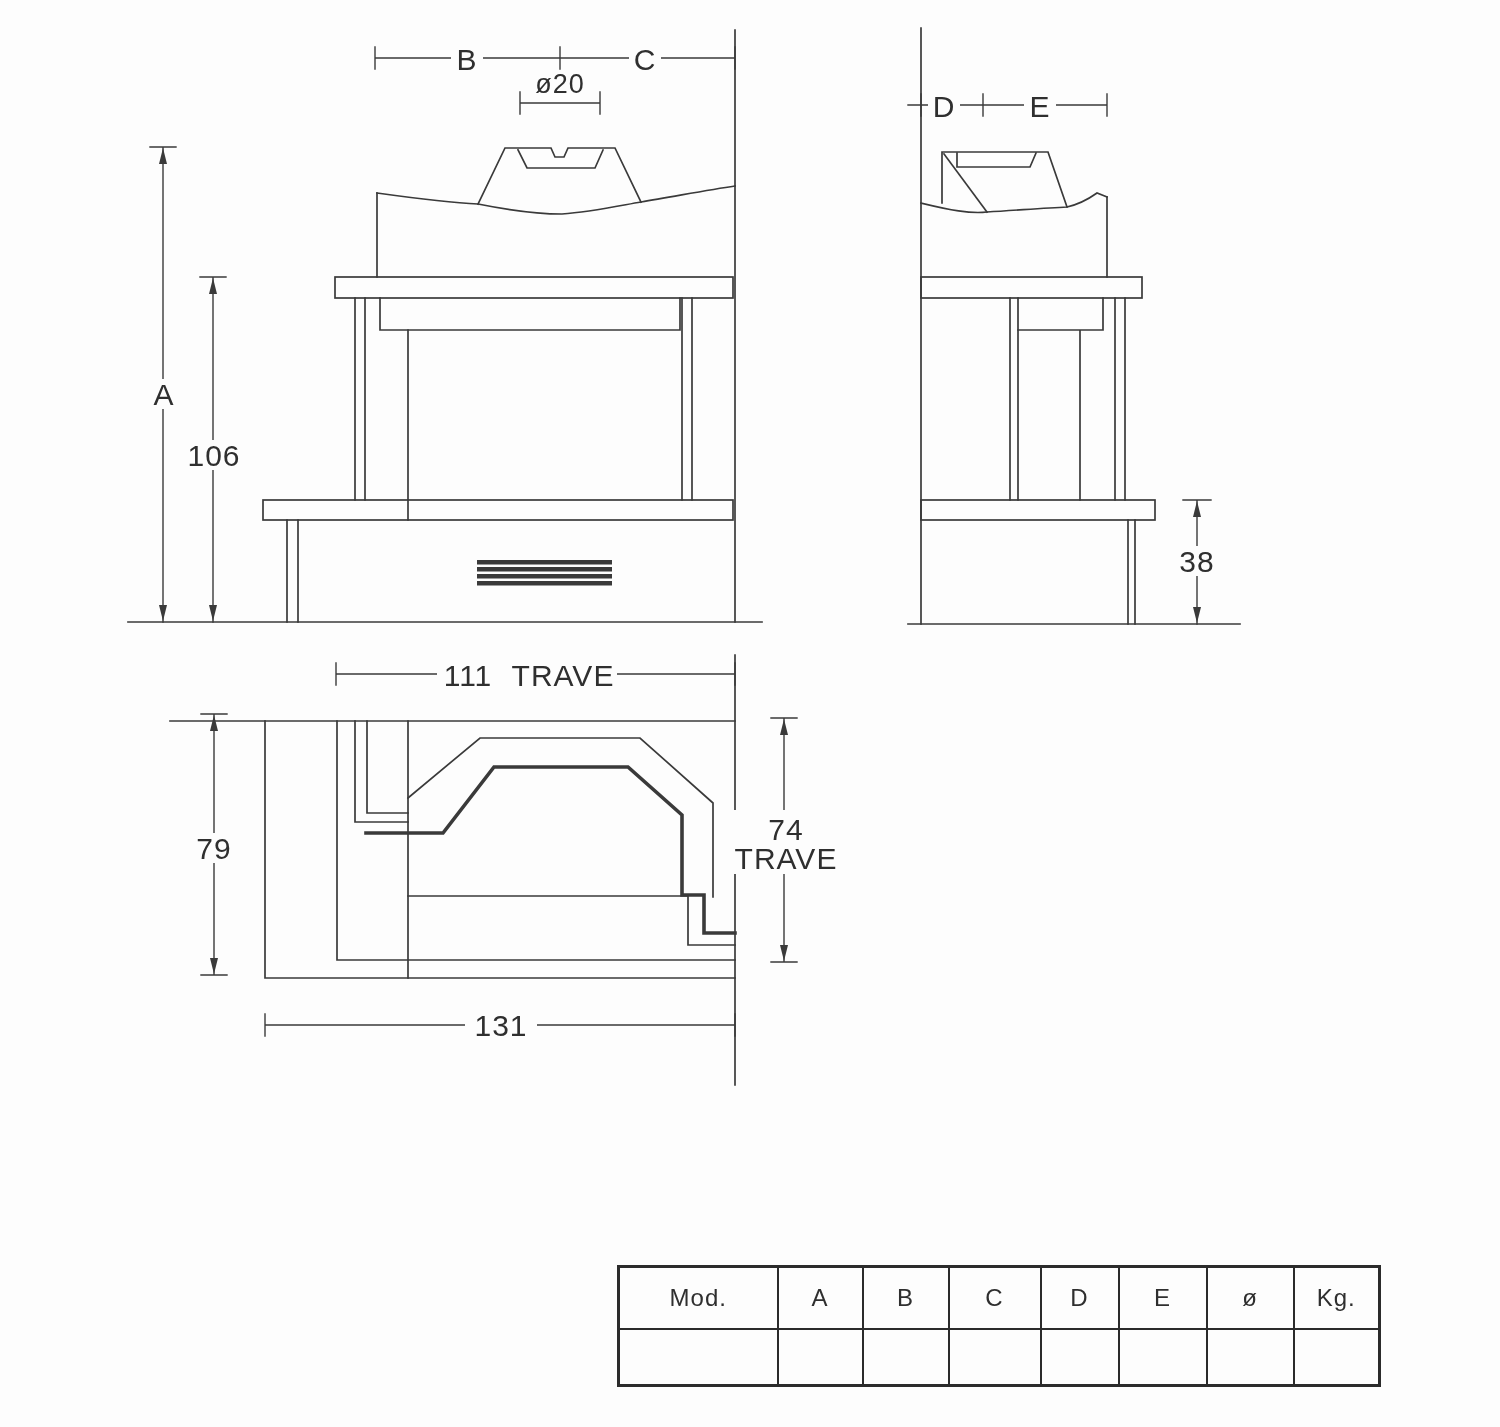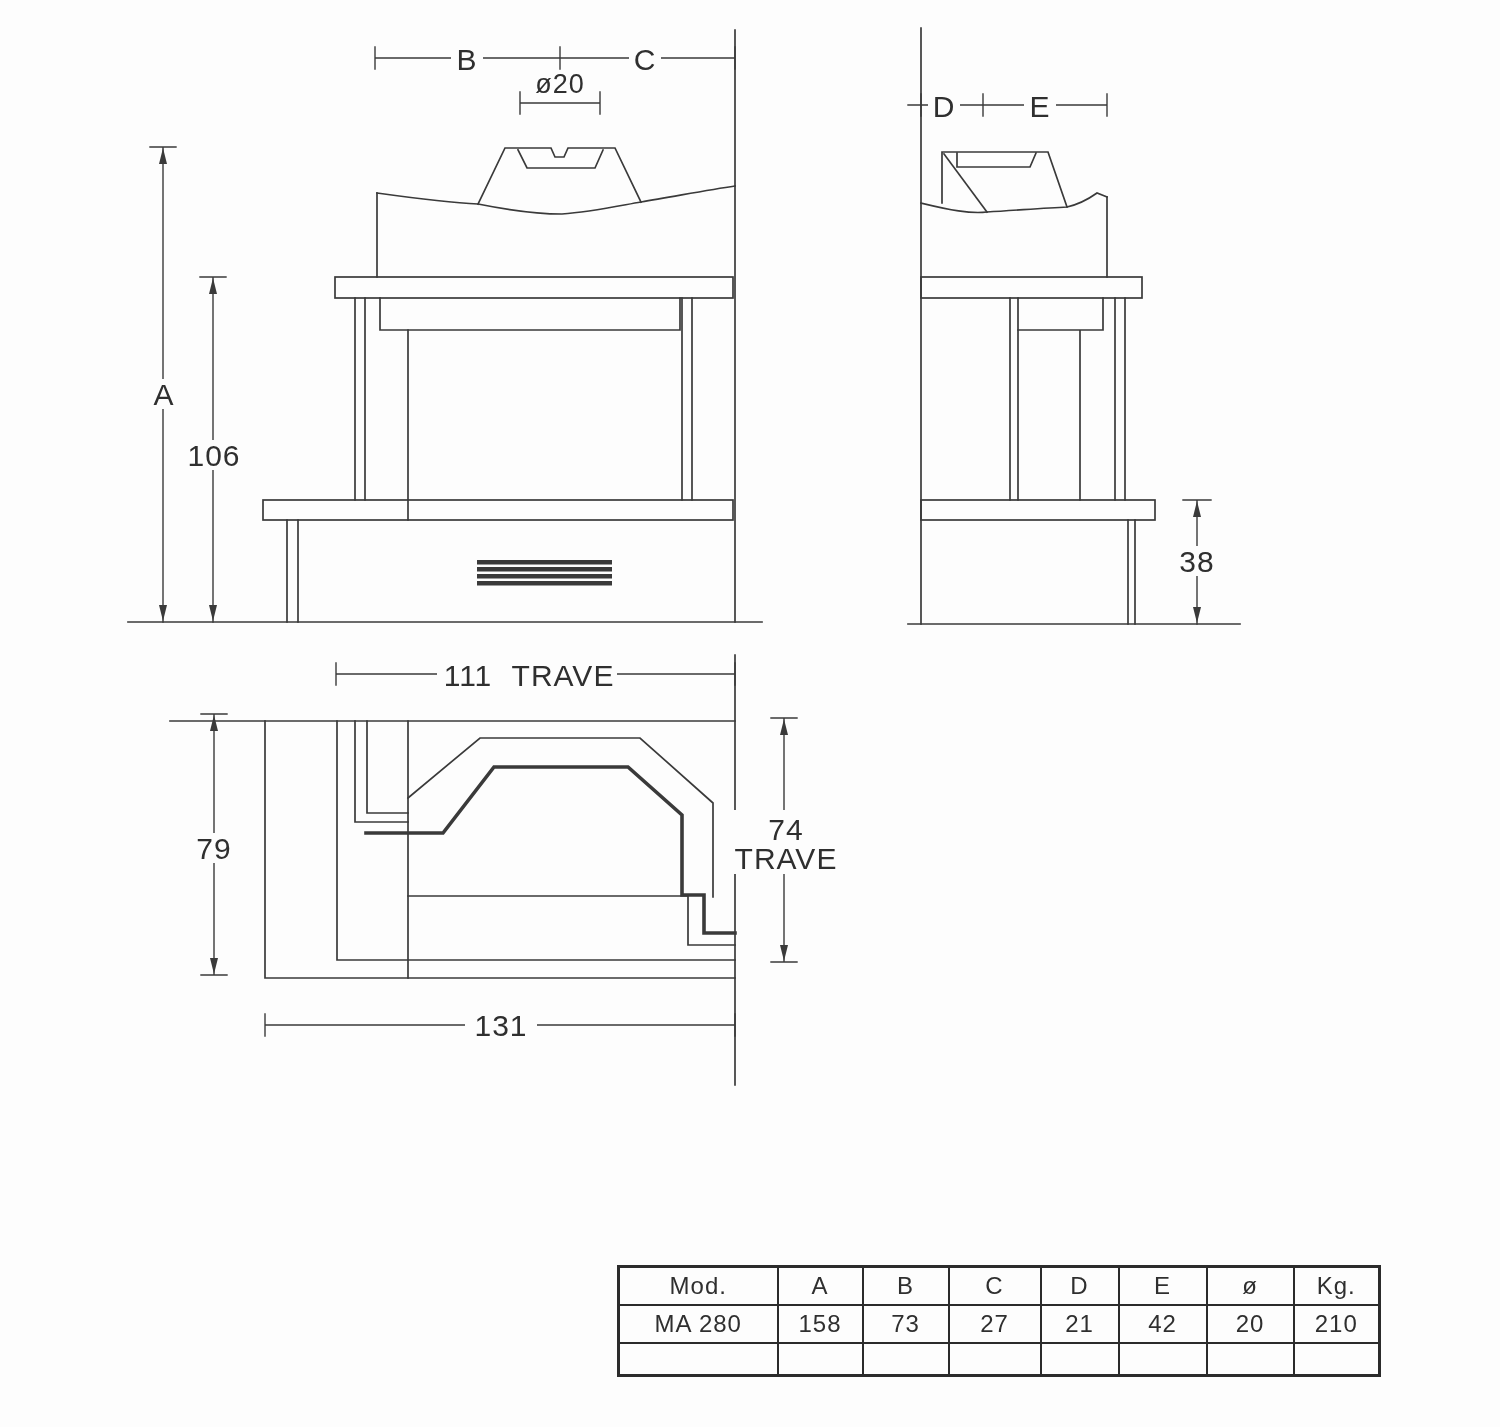--- a/index.html
+++ b/index.html
@@ -36,21 +36,21 @@
     background:#fdfdfd;
     font-family:"Liberation Sans", sans-serif;
     font-size:24px;
     color:#2f2f2f;
     letter-spacing:1px;
   }
   table.spec td{
     border:2px solid #2b2b2b;
     text-align:center;
     vertical-align:middle;
-    padding:0;
+    padding:12px;
     height:36px;
     overflow:hidden;
     white-space:nowrap;
   }
   table.spec{border:3px solid #2b2b2b;}
   table.spec tr.hdr td{height:36px;}
   table.spec tr.cut td{height:30px;}
 </style>
 </head>
 <body>
@@ -217,30 +217,20 @@
     <tr class="hdr">
       <td>Mod.</td>
       <td>A</td>
       <td>B</td>
       <td>C</td>
       <td>D</td>
       <td>E</td>
       <td>ø</td>
       <td>Kg.</td>
     </tr>
-    <tr>
-      <td>MA 280</td>
-      <td>158</td>
-      <td>73</td>
-      <td>27</td>
-      <td>21</td>
-      <td>42</td>
-      <td>20</td>
-      <td>210</td>
-    </tr>
     <tr class="cut">
       <td></td>
       <td></td>
       <td></td>
       <td></td>
       <td></td>
       <td></td>
       <td></td>
       <td></td>
     </tr>

